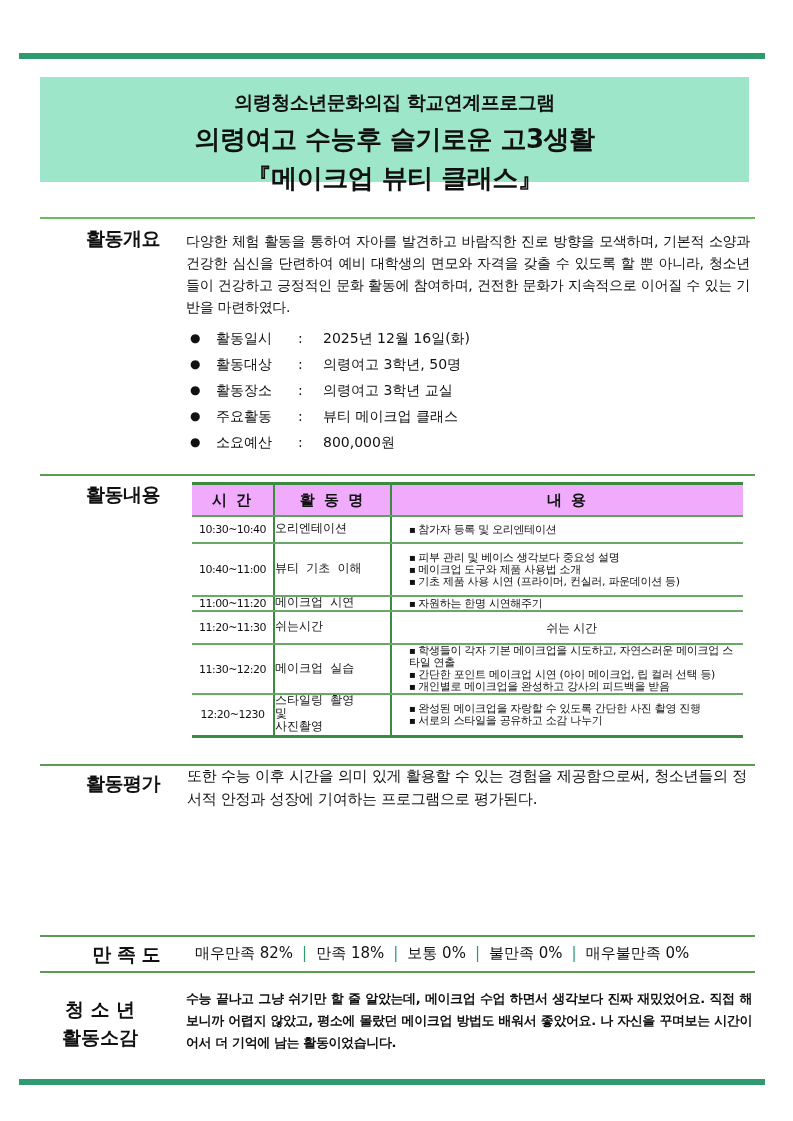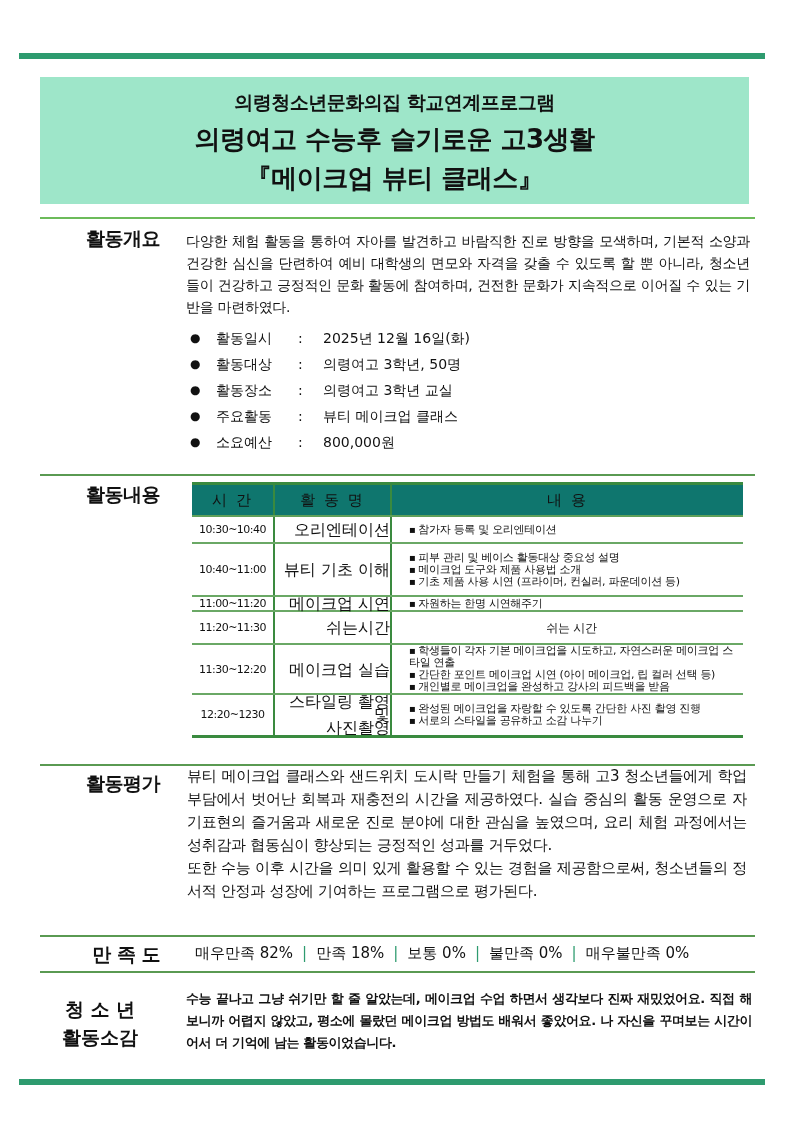--- a/index.html
+++ b/index.html
@@ -4,21 +4,21 @@
 <style>
   html, body { margin: 0; padding: 0; background: #ffffff; }
   body {
     width: 793px; height: 1121px; position: relative; overflow: hidden;
     font-family: "DejaVu Sans", "Liberation Sans", sans-serif; color: #111;
   }
   .bar { position: absolute; left: 19px; width: 746px; height: 6px; background: #2e9b6f; }
   .bar.top { top: 53px; }
   .bar.bottom { top: 1079px; }
   .title-box {
-    position: absolute; left: 40px; top: 77px; width: 709px; height: 127px;
+    position: absolute; left: 40px; top: 77px; width: 709px; height: 105px;
     background: #9ee6c9; text-align: center;
   }
   .title-box .t1 { font-size: 19px; font-weight: bold; margin-top: 8px; height: 34px; line-height: 34px; letter-spacing: -0.5px; }
   .title-box .t2 { font-size: 26px; font-weight: bold; height: 40px; line-height: 40px; letter-spacing: -0.5px; }
   .title-box .t3 { font-size: 26px; font-weight: bold; height: 38px; line-height: 38px; letter-spacing: -0.5px; }
 
   .divider { position: absolute; left: 40px; width: 715px; height: 2px; background: #5a9a52; }
   .divider.light { background: #6cbb5a; }
   .sec-label { position: absolute; left: 40px; width: 120px; text-align: right; font-size: 19px; font-weight: bold; letter-spacing: -0.5px; }
 
@@ -28,27 +28,27 @@
   .bullets li { height: 26px; line-height: 26px; display: flex; }
   .bullets .dot { width: 26px; font-size: 12px; }
   .bullets .k { width: 82px; }
   .bullets .c { width: 25px; }
 
   table.sched {
     position: absolute; left: 192px; top: 482px; width: 551px; border-collapse: collapse;
     font-size: 11px; border-top: 3px solid #3a8a3f; border-bottom: 3px solid #3a8a3f;
   }
   table.sched th {
-    background: #0f766e; font-size: 15px; font-weight: normal; height: 28px; letter-spacing: 2px;
+    background: #f0abfc; font-size: 15px; font-weight: bold; height: 28px; letter-spacing: 2px;
     border-bottom: 2px solid #5fa05a;
   }
   table.sched td { border-bottom: 2px solid #6aa865; vertical-align: middle; padding: 0; }
   table.sched th + th, table.sched td + td { border-left: 2px solid #3a8a3f; }
   table.sched .time { width: 81px; text-align: center; letter-spacing: -0.5px; }
-  table.sched .name { width: 115px; text-align: right; font-size: 16px; line-height: 13px; }
+  table.sched .name { width: 115px; text-align: left; font-size: 12px; line-height: 13px; font-family: Liberation Mono, monospace; }
   table.sched .content { padding-left: 17px; font-size: 11px; line-height: 12px; letter-spacing: -0.3px; }
   table.sched .content.center { text-align: center; padding-left: 8px; font-size: 12px; }
   table.sched .content div::before { content: "▪ "; font-size: 10px; }
 
   .sat { position: absolute; left: 195px; top: 944px; font-size: 15px; display: flex; gap: 0; }
   .sat .sep { color: #2e9b6f; margin: 0 9px; }
   .review { position: absolute; left: 186px; top: 988px; width: 566px; font-size: 13px; font-weight: bold; line-height: 22px; letter-spacing: -0.4px; text-align: justify; }
   .review-label { position: absolute; left: 40px; top: 995px; width: 120px; text-align: center; font-size: 19px; font-weight: bold; line-height: 28px; }
 </style>
 </head>
@@ -113,21 +113,21 @@
       <td class="time">10:30~10:40</td>
       <td class="name">오리엔테이션</td>
       <td class="content">
           <div>참가자 등록 및 오리엔테이션</div>
         </td>
     </tr>
     <tr style="height:53px;">
       <td class="time">10:40~11:00</td>
       <td class="name">뷰티 기초 이해</td>
       <td class="content">
-        <div>피부 관리 및 베이스 활동대상 중요성 설명</div>
+        <div>피부 관리 및 베이스 생각보다 중요성 설명</div>
         <div>메이크업 도구와 제품 사용법 소개</div>
         <div>기초 제품 사용 시연 (프라이머, 컨실러, 파운데이션 등)</div>
       </td>
     </tr>
     <tr style="height:15px;">
       <td class="time">11:00~11:20</td>
       <td class="name">메이크업 시연</td>
       <td class="content">
           <div>자원하는 한명 시연해주기</div>
         </td>
@@ -157,21 +157,20 @@
         <div>완성된 메이크업을 자랑할 수 있도록 간단한 사진 촬영 진행</div>
         <div>서로의 스타일을 공유하고 소감 나누기</div>
       </td>
     </tr>
   </tbody>
 </table>
 
 <div class="divider" style="top:764px;"></div>
 <div class="sec-label" style="top:771px;">활동평가</div>
 <div class="para eval" style="top:765px;">
-  <div>뷰티 메이크업 클래스와 샌드위치 도시락 만들기 체험을 통해 고3 청소년들에게 학업 부담에서 벗어난 회복과 재충전의 시간을 제공하였다. 실습 중심의 활동 운영으로 자기표현의 즐거움과 새로운 진로 분야에 대한 관심을 높였으며, 요리 체험 과정에서는 성취감과 협동심이 향상되는 긍정적인 성과를 거두었다.</div>
   <div>또한 수능 이후 시간을 의미 있게 활용할 수 있는 경험을 제공함으로써, 청소년들의 정서적 안정과 성장에 기여하는 프로그램으로 평가된다.</div>
 </div>
 
 <div class="divider" style="top:935px;"></div>
 <div class="sec-label" style="top:942px;">만 족 도</div>
 <div class="sat">
   <span>매우만족 82%</span>
   <span class="sep">|</span>
   <span>만족 18%</span>
   <span class="sep">|</span>

